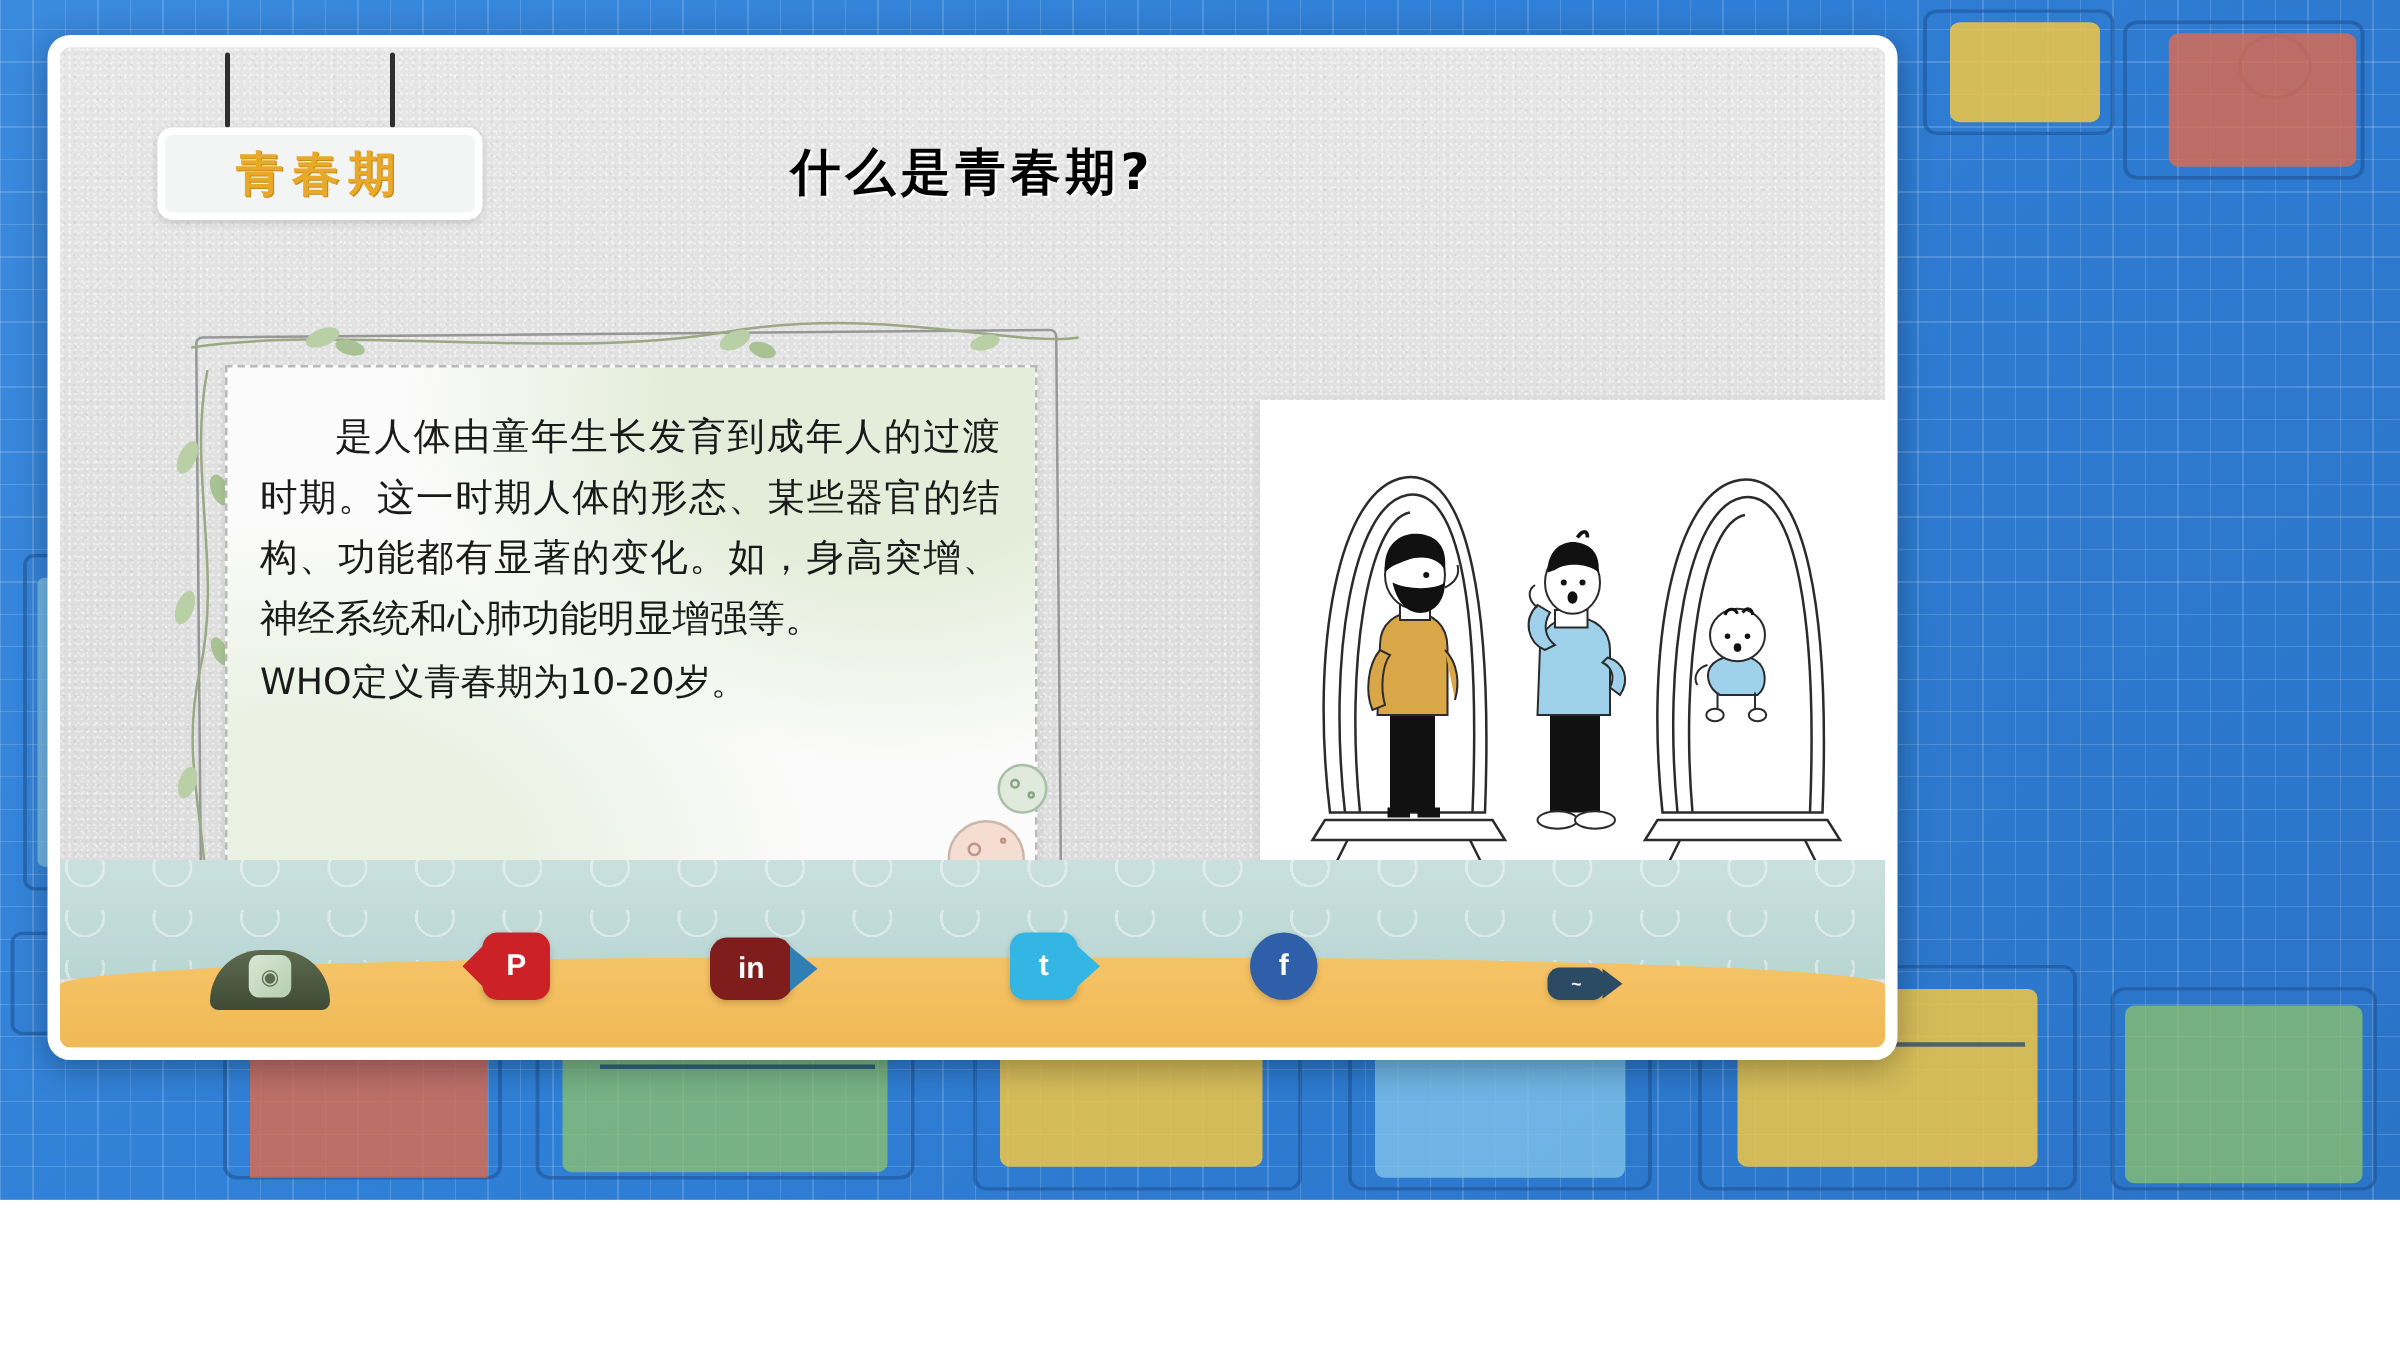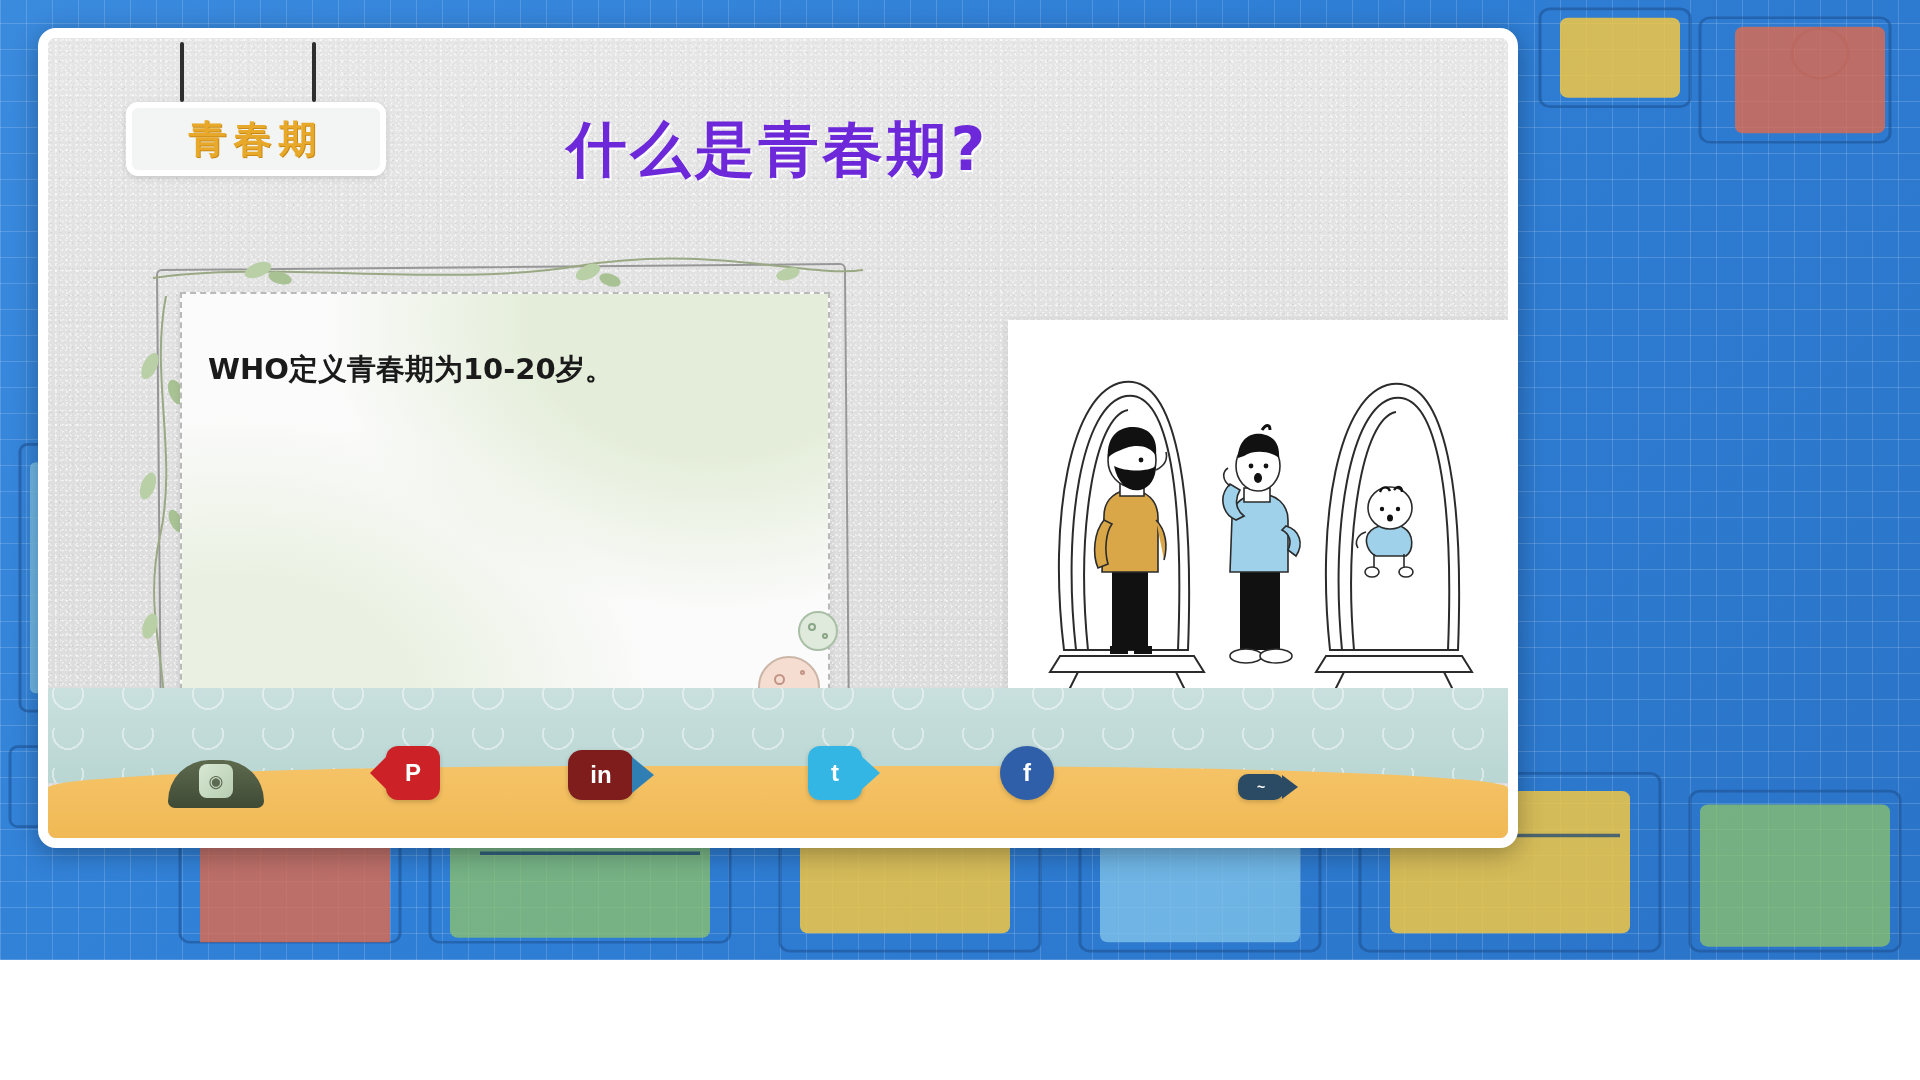--- a/index.html
+++ b/index.html
@@ -82,24 +82,24 @@
     color: #e8a92b;
     text-shadow: 1px 1px 0 #c98a15;
   }
 
   
   #slide-title {
     position: absolute;
     left: 0; right: 0; top: 72px;
     text-align: center;
     font-family: "DejaVu Sans", sans-serif;
-    font-size: 60px;
+    font-size: 40px;
     font-weight: 700;
     letter-spacing: 4px;
-    color: #6d28d9;
+    color: #000000;
     text-shadow: 2px 2px 0 rgba(255,255,255,.85);
   }
 
   
   #text-panel {
     position: absolute;
     left: 110px; top: 228px;
     width: 690px; height: 472px;
   }
   .frame-outer {
@@ -131,23 +131,23 @@
     font-size: 30px;
     line-height: 1.62;
     color: #1a1a1a;
     text-indent: 2em;
     text-align: justify;
   }
   #body-text .who {
     display: block;
     text-indent: 0;
     font-family: "DejaVu Sans", sans-serif;
-    font-weight: 700;
+    font-weight: 400;
     font-size: 29px;
-    margin-top: 20px;
+    margin-top: 2px;
   }
   
   .vine { position: absolute; pointer-events: none; }
   .vine.top  { left: -10px; top: -18px; width: 720px; height: 60px; }
   .vine.left { left: -26px; top: 30px; width: 70px; height: 440px; }
   .blob {
     position: absolute; border-radius: 50%;
     border: 2px solid #cbb6a8;
   }
   .blob.pink  { width: 62px; height: 62px; left: 600px; top: 390px;
@@ -305,20 +305,21 @@
         <ellipse cx="18" cy="70" rx="7" ry="14" fill="#b9cfa5" transform="rotate(25 18 70)"></ellipse>
         <ellipse cx="44" cy="96" rx="7" ry="13" fill="#a8c294" transform="rotate(-22 44 96)"></ellipse>
         <ellipse cx="16" cy="190" rx="7" ry="14" fill="#b9cfa5" transform="rotate(20 16 190)"></ellipse>
         <ellipse cx="44" cy="225" rx="6" ry="12" fill="#a8c294" transform="rotate(-25 44 225)"></ellipse>
         <ellipse cx="18" cy="330" rx="7" ry="13" fill="#b9cfa5" transform="rotate(18 18 330)"></ellipse>
       </svg>
 
       <div class="frame-inner">
         <div class="wash"></div>
         <div id="body-text">
+          <span>是人体由童年生长发育到成年人的过渡时期。这一时期人体的形态、某些器官的结构、功能都有显著的变化。如，身高突增、神经系统和心肺功能明显增强等。</span>
           <span class="who">WHO定义青春期为10-20岁。</span>
         </div>
       </div>
 
       <div class="blob green">
         <i style="left:8px;top:10px;width:8px;height:8px;border-color:#8aa486"></i>
         <i style="left:22px;top:20px;width:6px;height:6px;border-color:#8aa486"></i>
       </div>
       <div class="blob pink">
         <i style="left:14px;top:16px;width:11px;height:11px;"></i>

